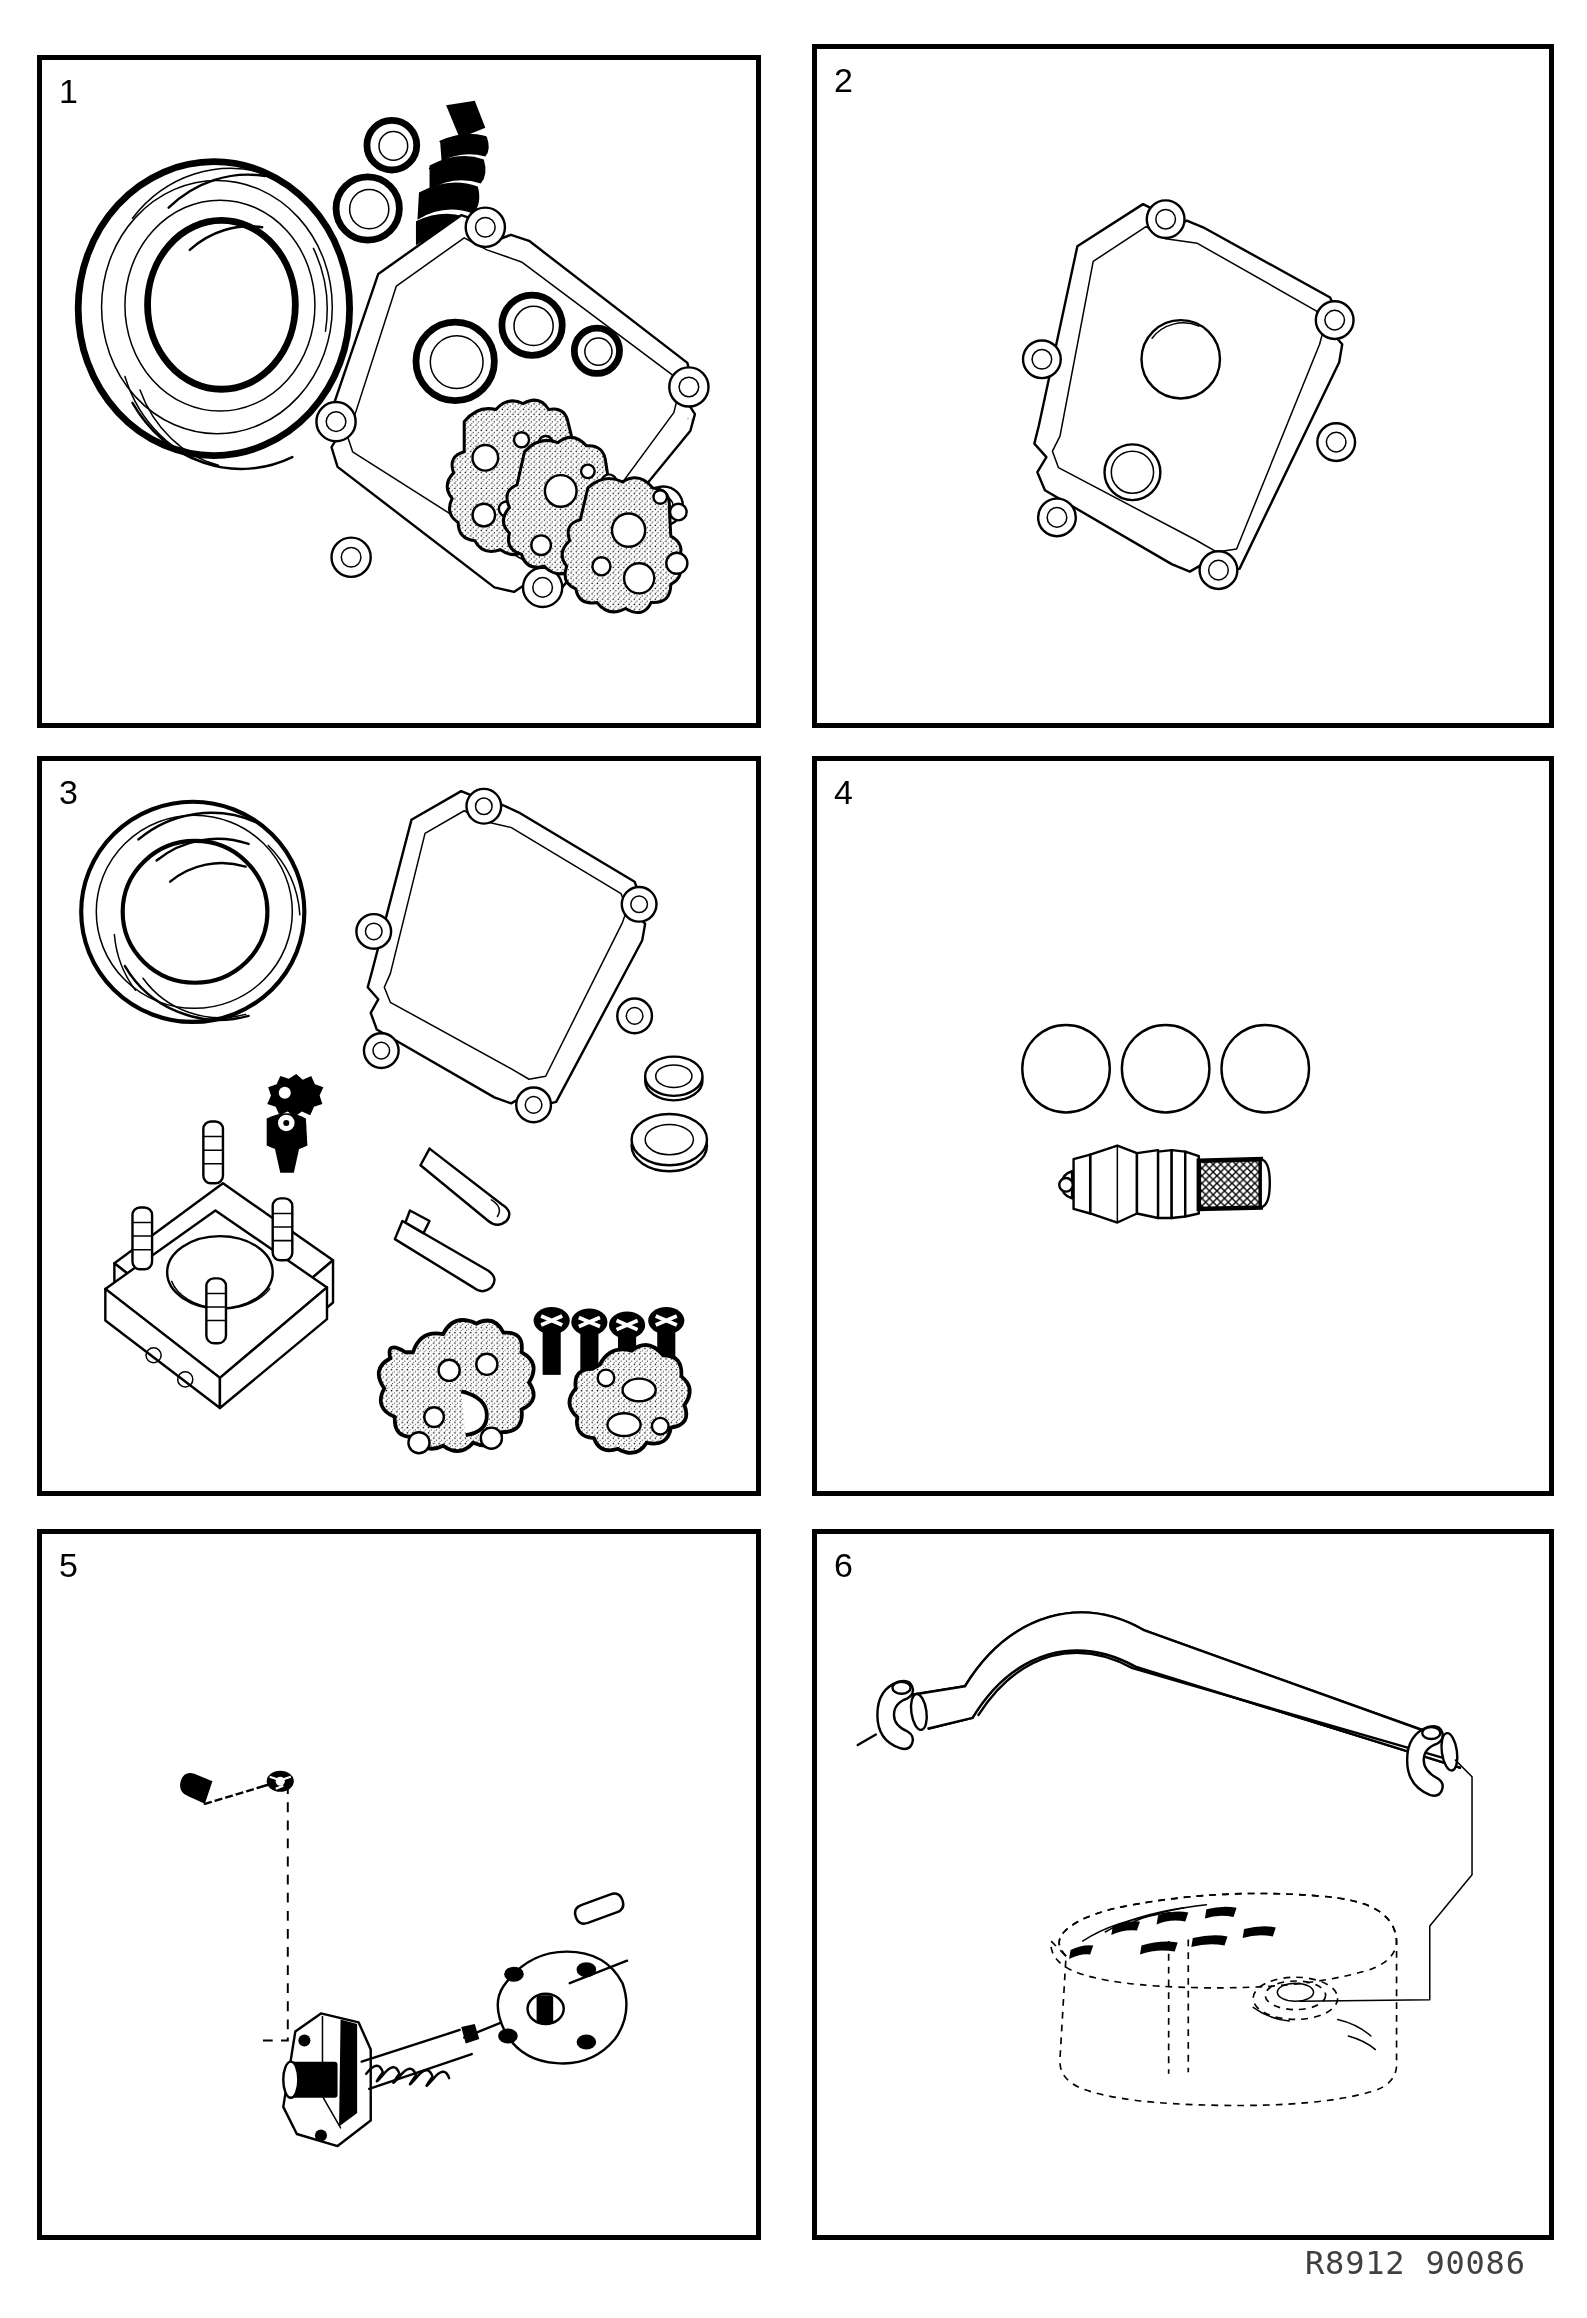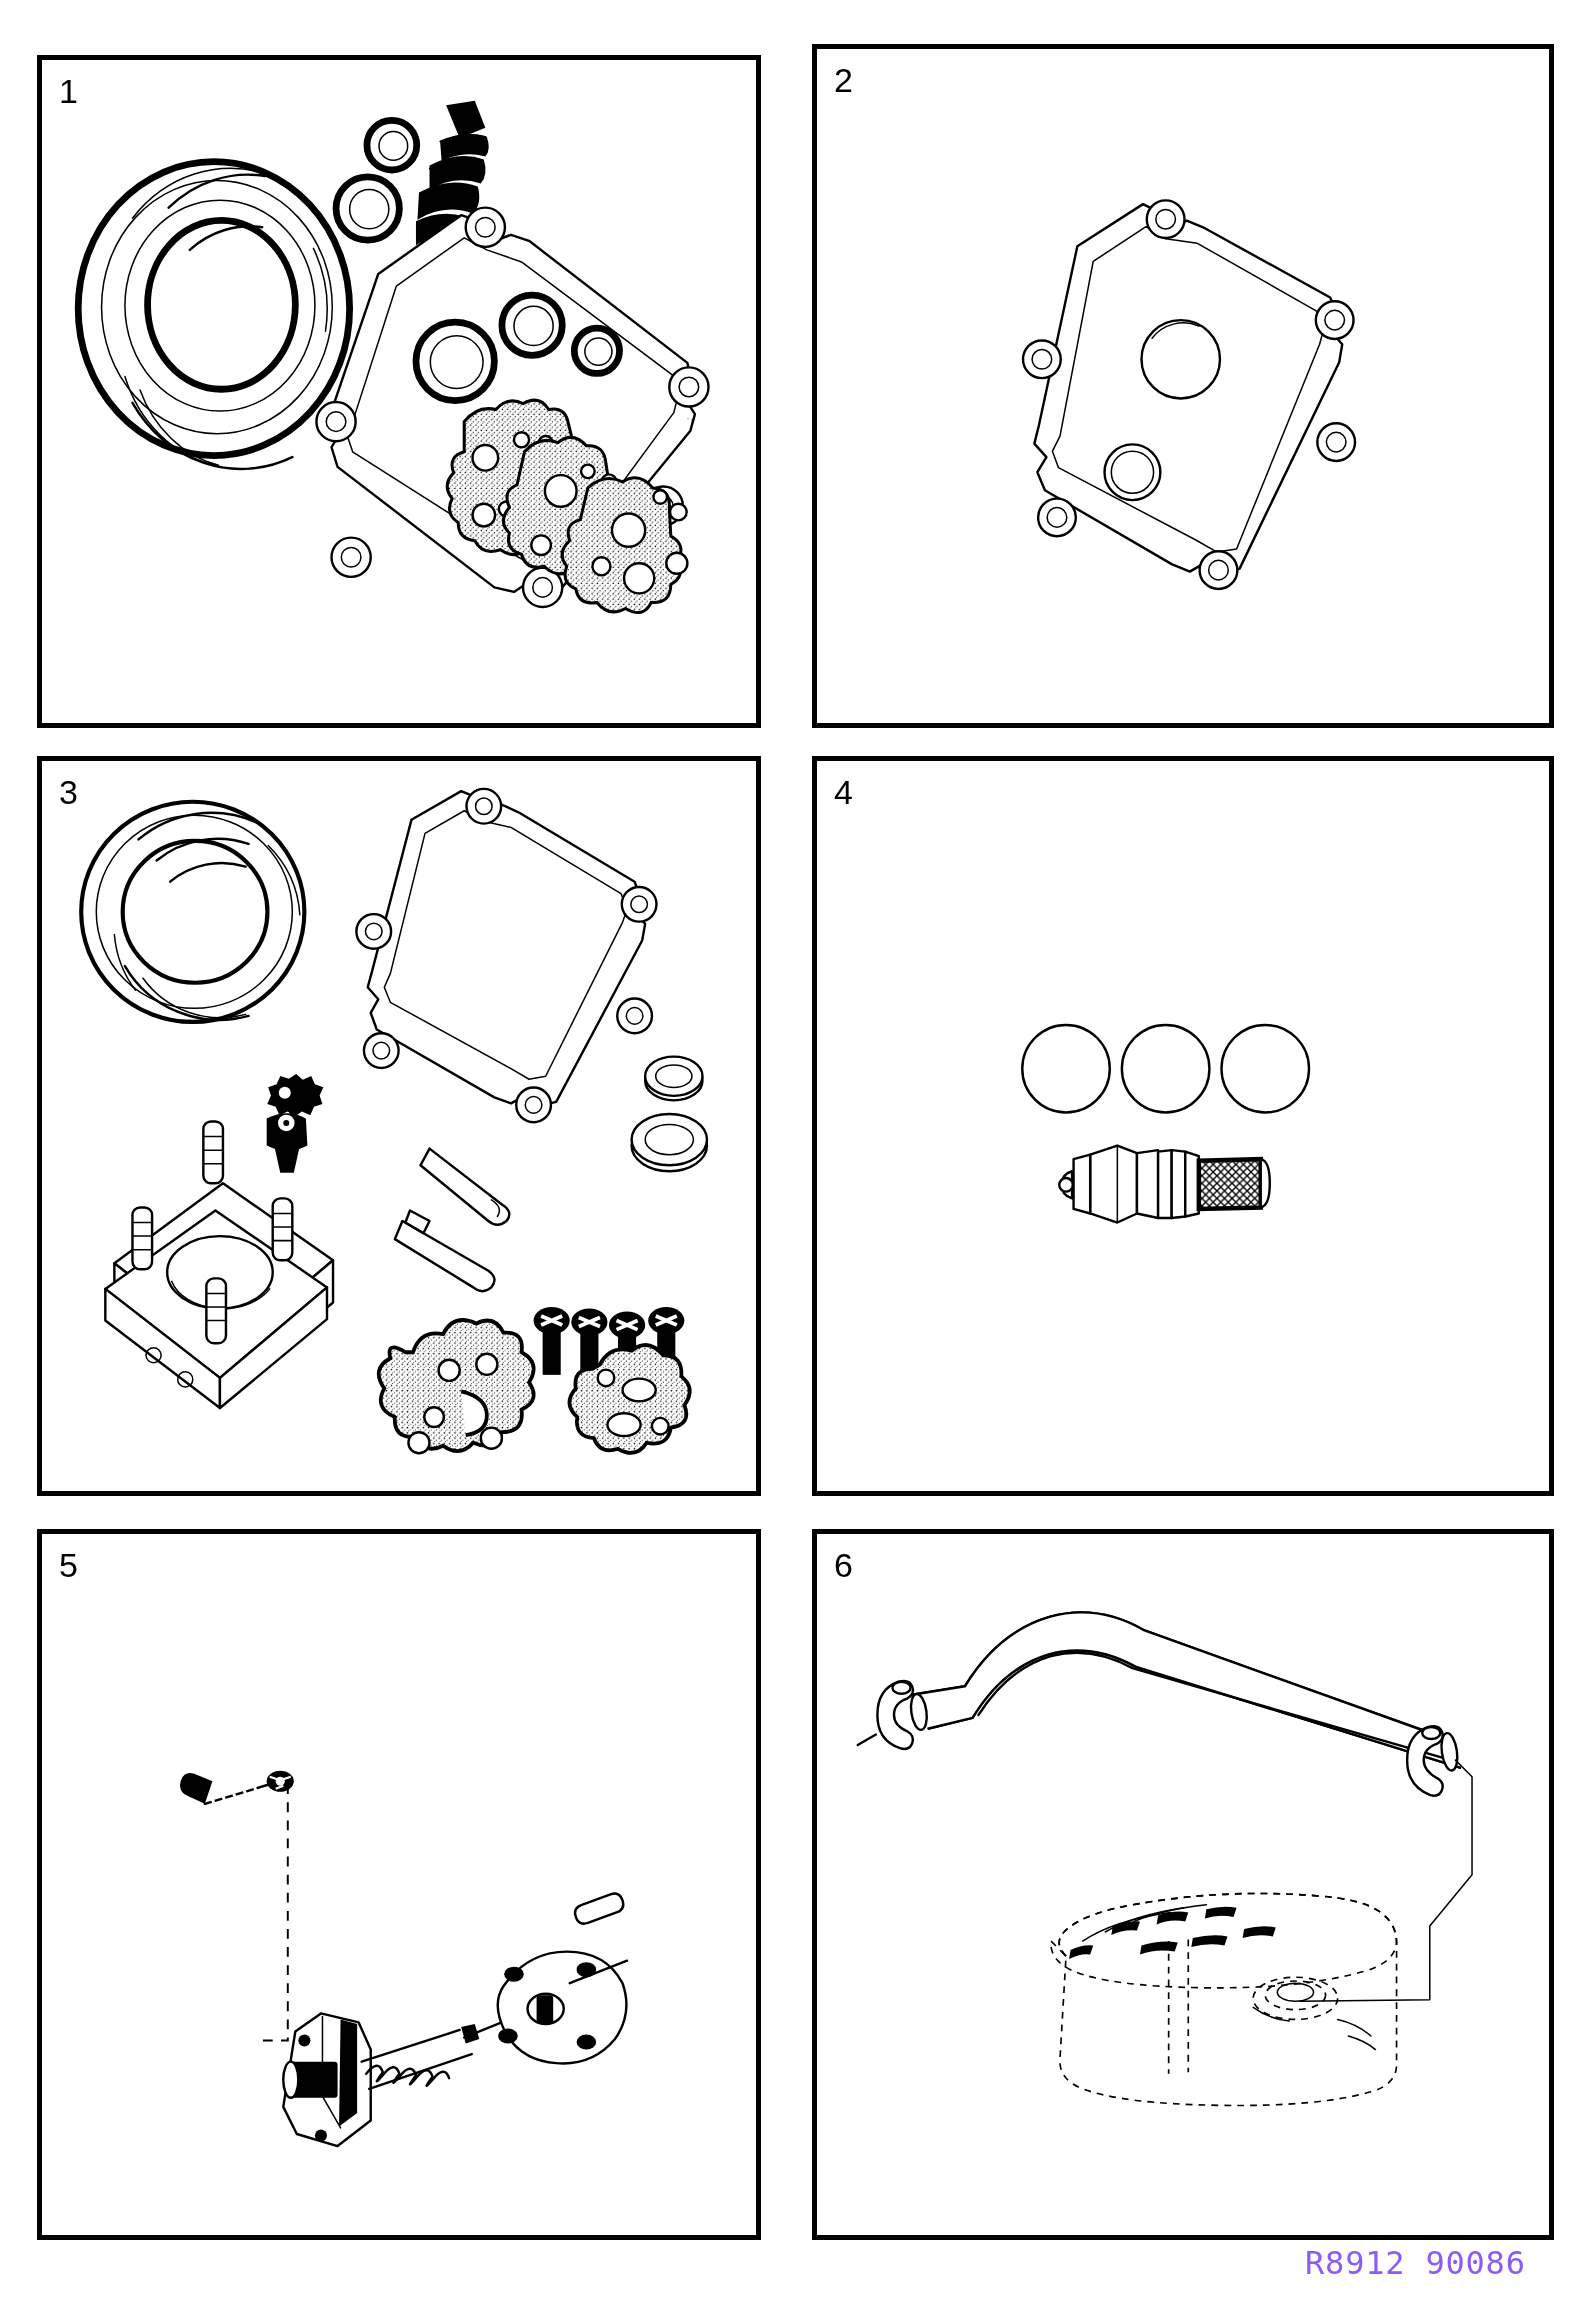--- a/index.html
+++ b/index.html
@@ -58,21 +58,21 @@
   #panel-5 { left: 37px;   top: 1529px; width: 724px;  height: 711px; }
   #panel-6 { left: 812px; top: 1529px; width: 742px;  height: 711px; }
 
   #footer-code {
     position: absolute;
     left: 1305px;
     top: 2244px;
     font-family: "DejaVu Sans Mono", monospace;
     font-size: 32px;
     letter-spacing: 0.8px;
-    color: #8b5cf6;
+    color: #404040;
     white-space: pre;
     user-select: none;
   }
 
   
   .ink      { fill: none; stroke: #000; stroke-width: 3.2; stroke-linejoin: round; stroke-linecap: round; }
   .ink-thin { fill: none; stroke: #000; stroke-width: 2;   stroke-linejoin: round; stroke-linecap: round; }
   .ink-fat  { fill: none; stroke: #000; stroke-width: 9;   stroke-linejoin: round; stroke-linecap: round; }
   .ink-mid  { fill: none; stroke: #000; stroke-width: 5.5; stroke-linejoin: round; stroke-linecap: round; }
   .solid    { fill: #000; stroke: none; }

